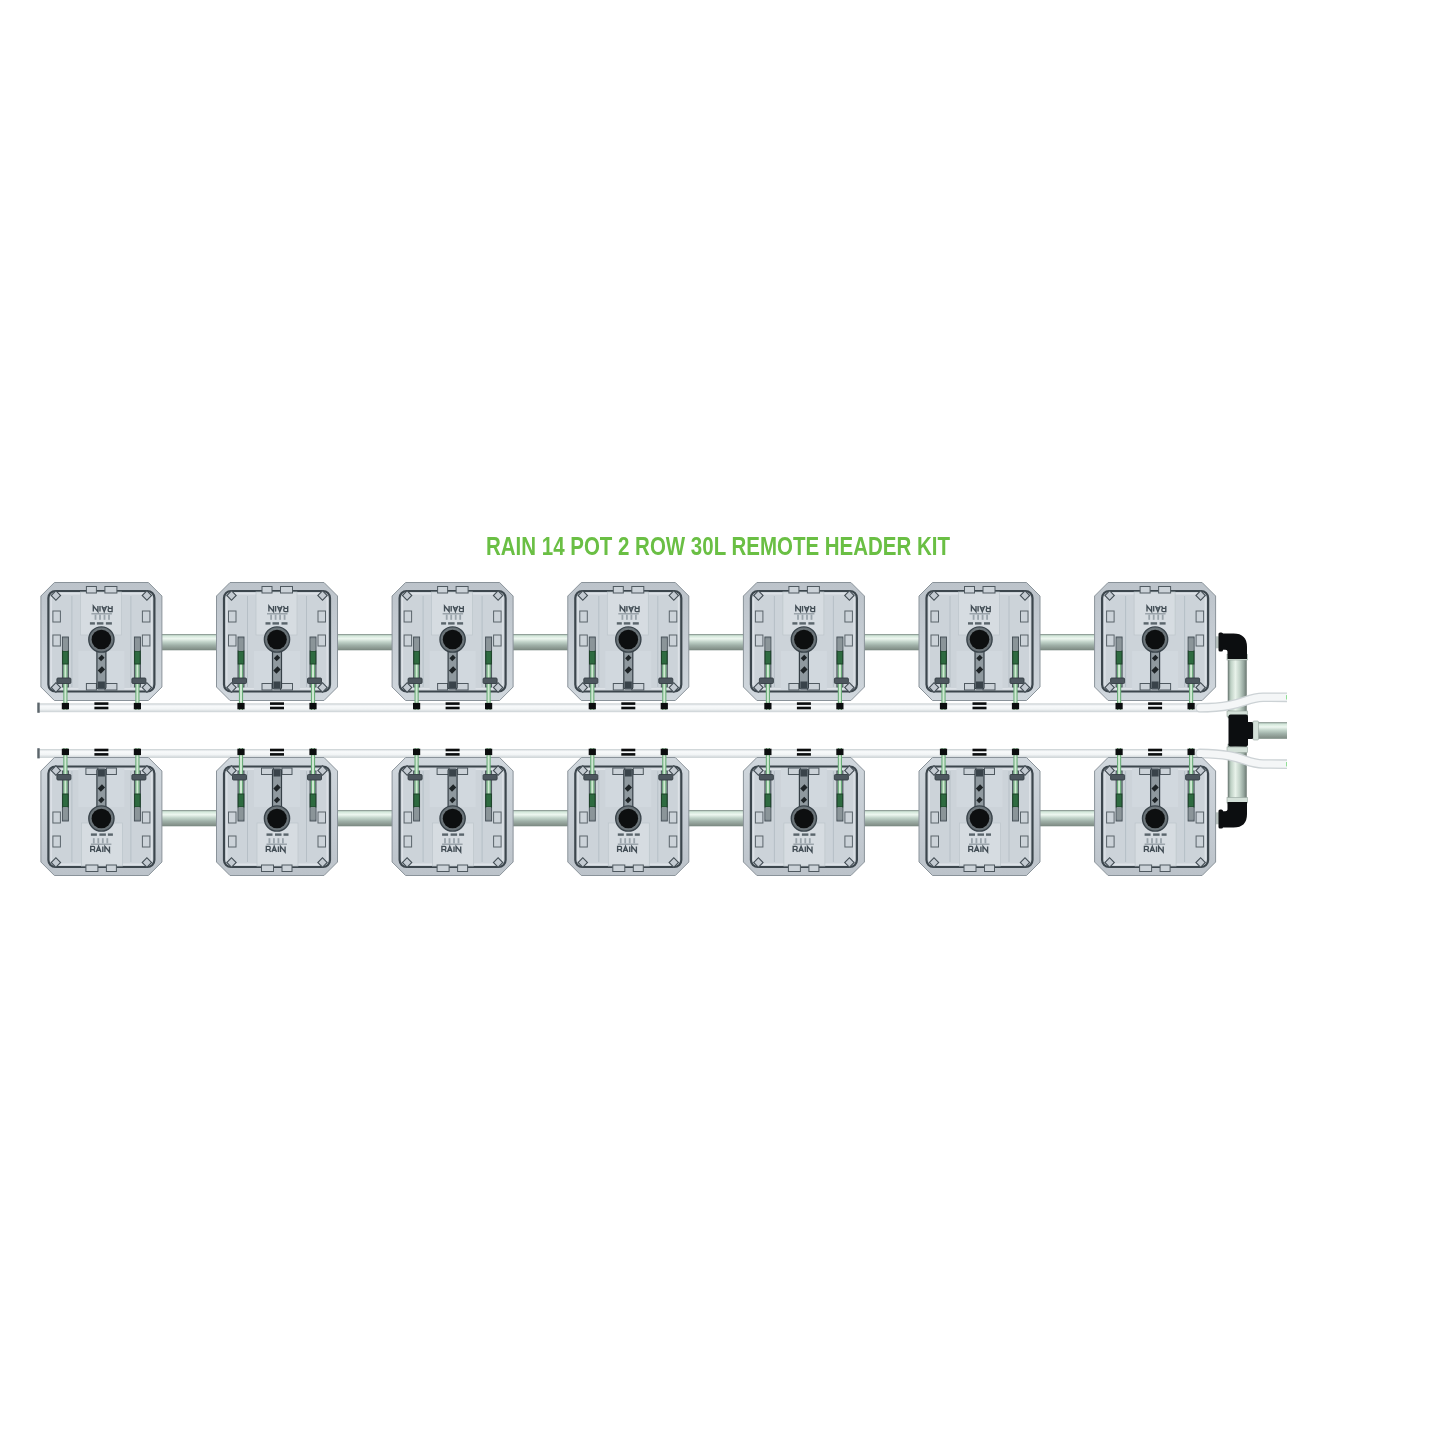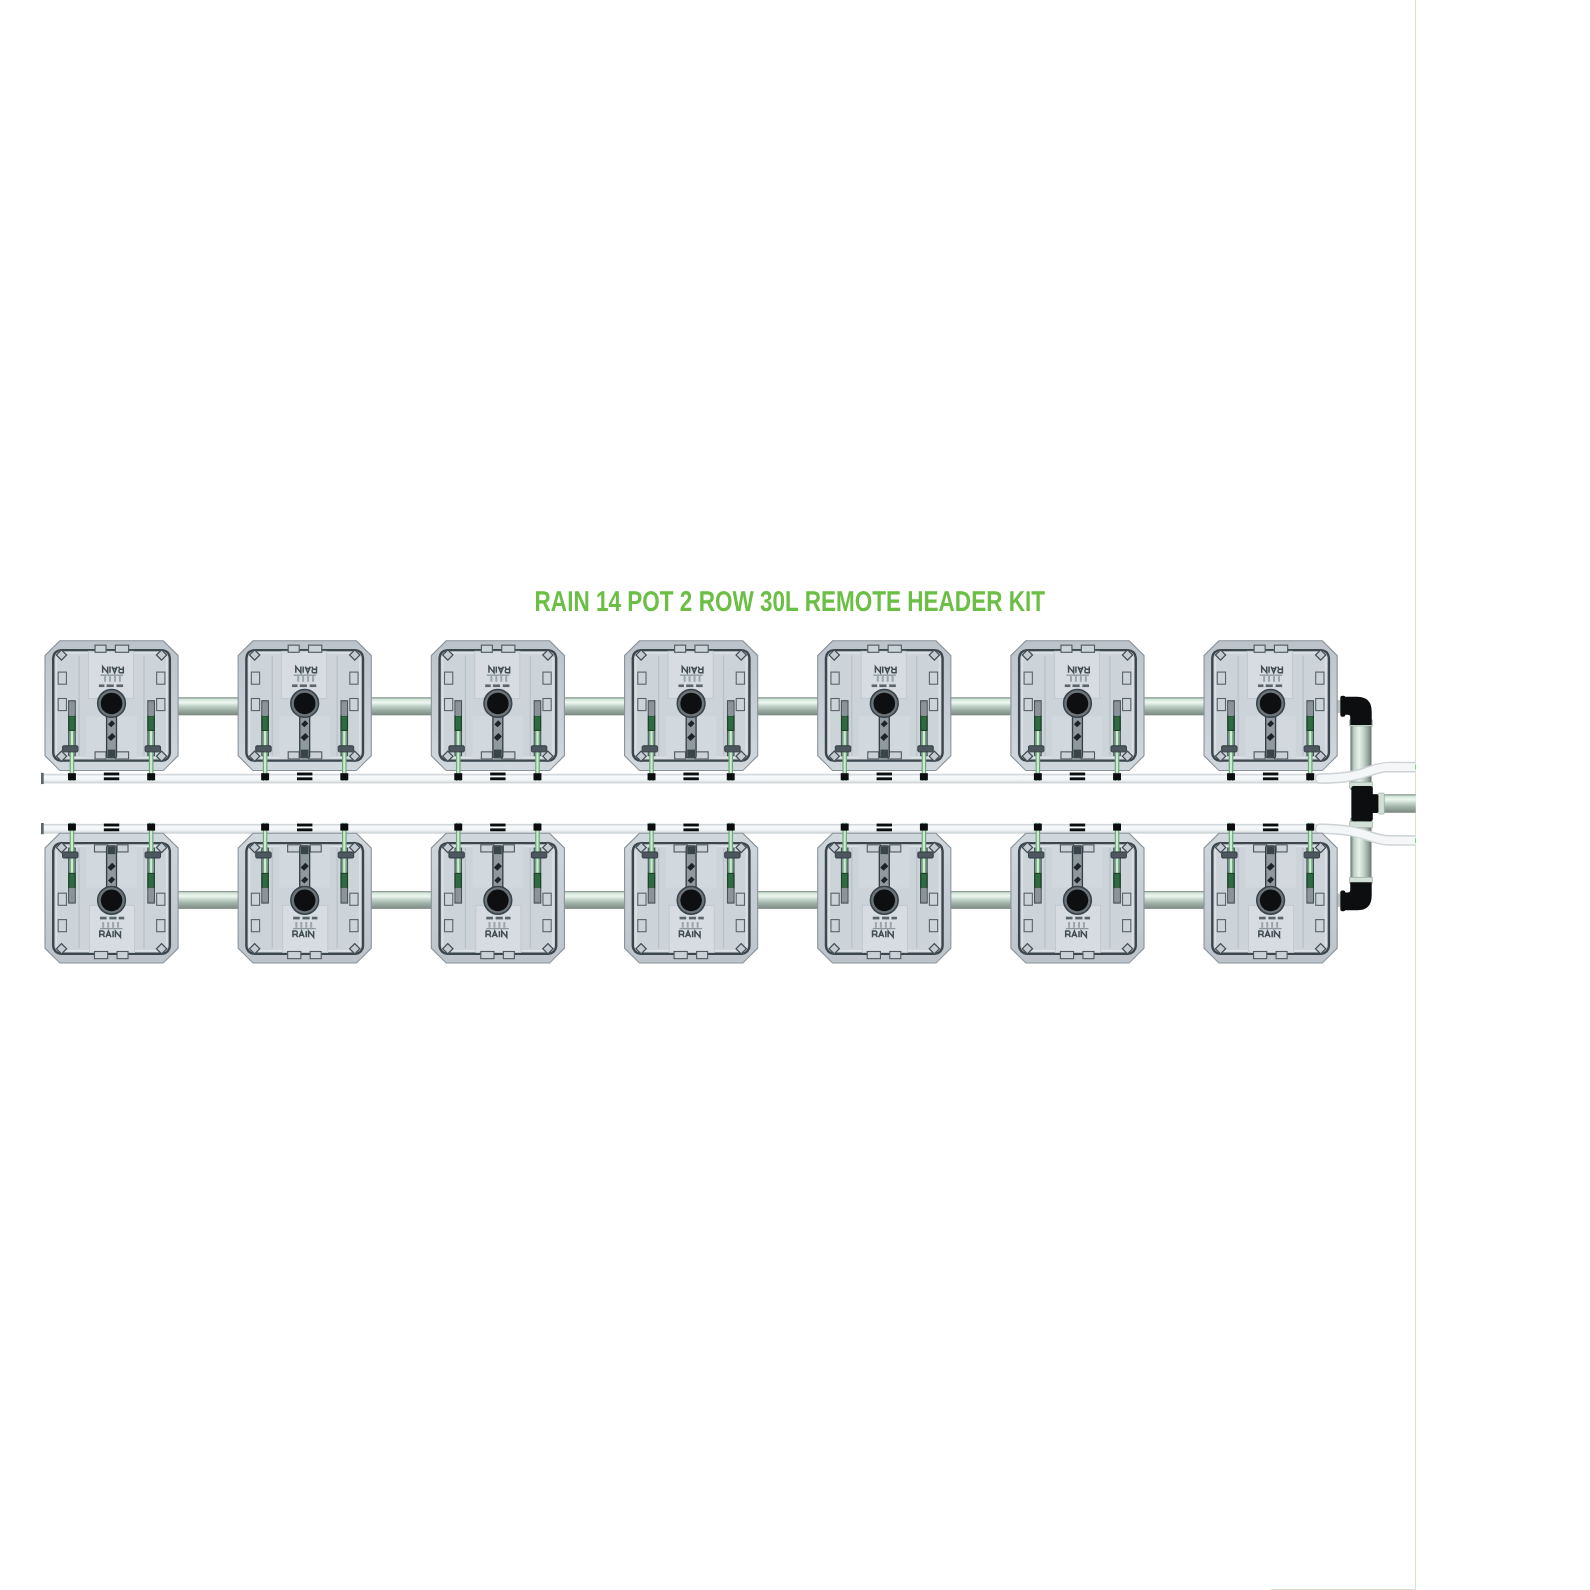--- a/index.html
+++ b/index.html
@@ -1,16 +1,16 @@
 <!DOCTYPE html>
 <html><head>
 <meta charset="utf-8">
 <style>
   html,body{margin:0;padding:0;background:#ffffff;}
-  .page{position:relative;width:1287px;height:1445px;background:#4d7c0f;overflow:hidden;
+  .page{position:relative;width:1287px;height:1445px;background:#b91c1c;overflow:hidden;
         font-family:"Liberation Sans", sans-serif;}
 </style>
 </head>
 <body>
 <div class="page">
 <svg width="1445" height="1445" viewBox="0 0 1445 1445" xmlns="http://www.w3.org/2000/svg">
 <defs>
   <linearGradient id="pipeH" x1="0" y1="0" x2="0" y2="1">
     <stop offset="0" stop-color="#8fa29a"></stop>
     <stop offset="0.10" stop-color="#d3e7da"></stop>

